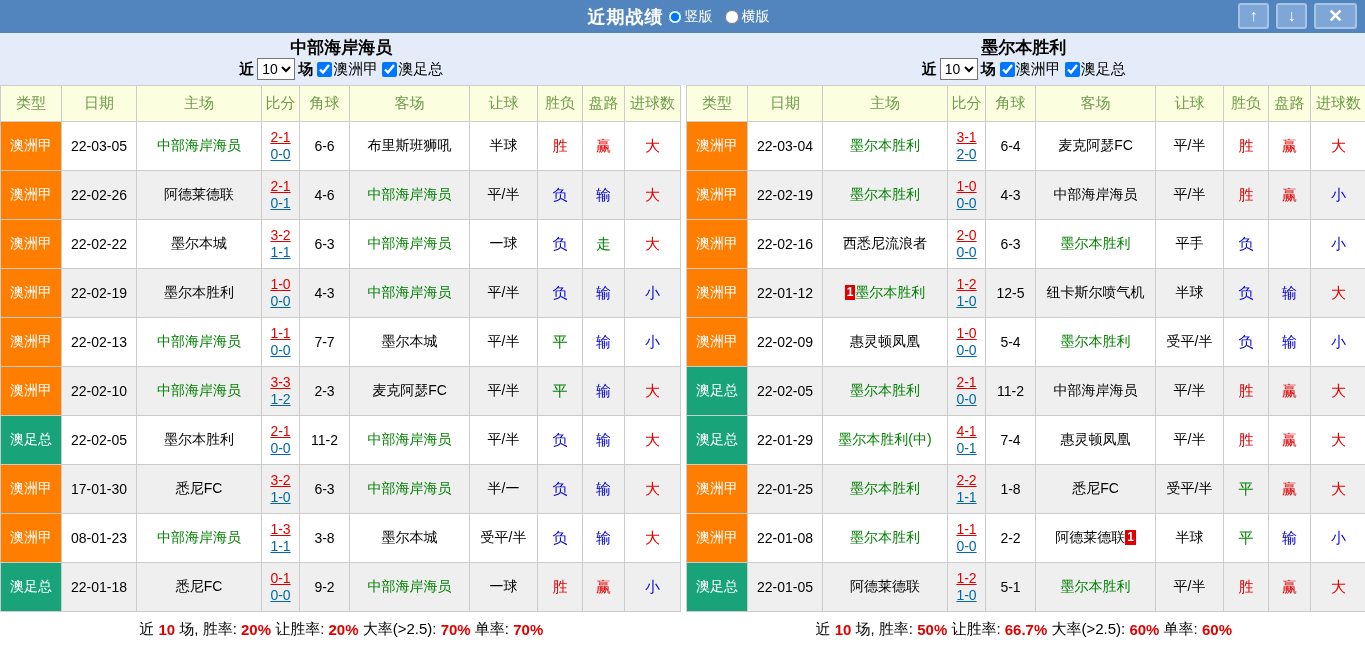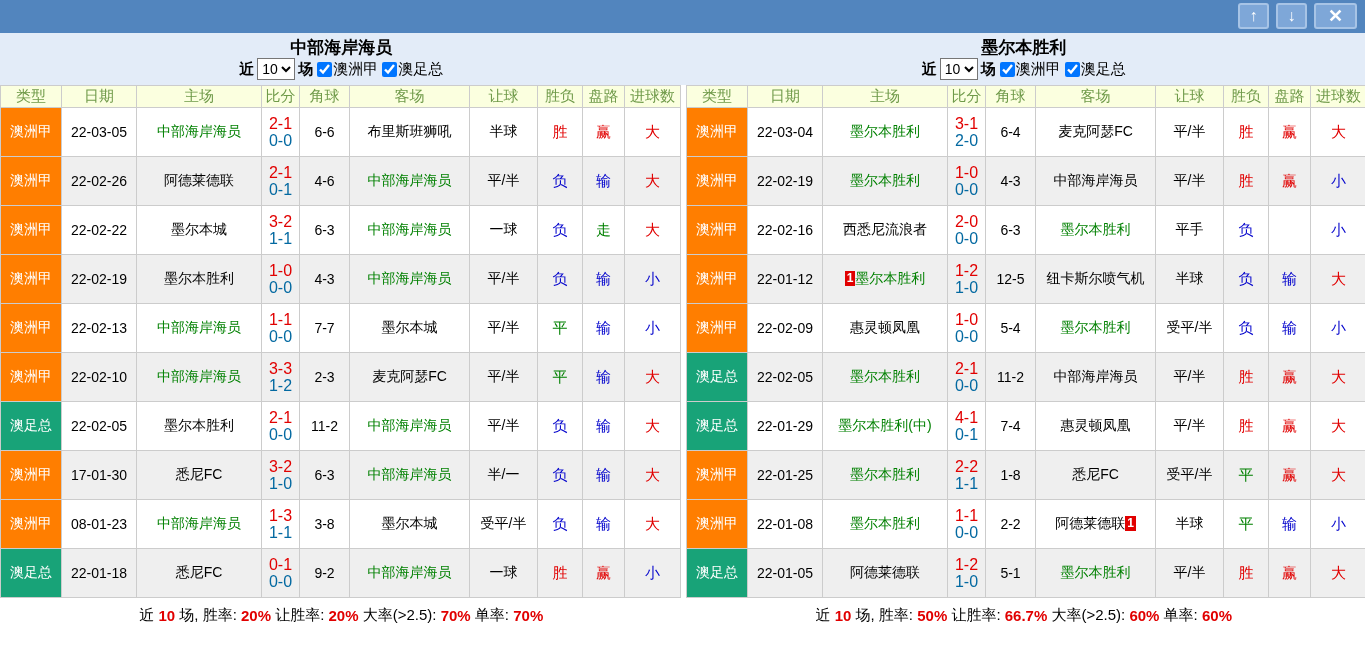--- a/index.html
+++ b/index.html
@@ -30,47 +30,58 @@
   .team-name{font-size:17px;font-weight:bold;line-height:20px;}
   .controls{display:flex;align-items:center;font-size:15px;line-height:22px;}
   .ctl-bold{font-weight:bold;}
   .controls select{margin:0 3px;height:22px;font-size:14px;background:#fff;border:1px solid #767676;}
   .check-label{display:inline-flex;align-items:center;font-size:15px;margin-left:4px;}
   .check-label input{margin:0 1px 0 0;width:15px;height:15px;}
   
   .panels{display:flex;gap:5px;background:#fff;}
   table{border-collapse:collapse;table-layout:fixed;width:680px;}
   th,td{border:1px solid var(--grid);text-align:center;padding:0;white-space:nowrap;overflow:hidden;}
-  thead th{background:var(--headerbg);color:var(--headertext);font-weight:normal;height:22px;font-size:15px;}
+  thead th{background:var(--headerbg);color:var(--headertext);font-weight:normal;height:36px;font-size:15px;}
   tbody td{height:49px;font-size:14px;background:#fff;}
   tbody tr:nth-child(even) td{background:var(--altrow);}
   td.type-cell{color:#fff;font-size:14px;}
   td.type-cell.league{background:var(--league) !important;}
   td.type-cell.cup{background:var(--cup) !important;}
   td.team-cell.self{color:var(--green);}
-  td.score-cell div{line-height:17px;font-size:16px;}
+  td.score-cell div{line-height:17px;font-size:14px;text-decoration:underline;}
   td.score-cell .ft{color:var(--red);}
   td.score-cell .ht{color:#0369a1;}
   td.mark{font-size:15px;}
   .red{color:var(--red);} .blue{color:var(--blue);} .green{color:var(--green);}
   .card-badge{display:inline-block;background:var(--red);color:#fff;font-size:12px;font-weight:bold;
     line-height:15px;padding:0 2px;vertical-align:1px;}
   
   .c0{width:61px;}.c1{width:75px;}.c2{width:125px;}.c3{width:38px;}.c4{width:50px;}
   .c5{width:120px;}.c6{width:68px;}.c7{width:45px;}.c8{width:42px;}.c9{width:56px;}
   
   .stats-row{display:flex;height:35px;}
   .stats{width:682.5px;display:flex;align-items:center;justify-content:center;font-size:15px;}
   .stats span{white-space:pre;}
   .stats .hl{color:var(--red);font-weight:bold;}
 </style>
 </head>
 <body>
 
 <div class="topbar">
+  <div class="topbar-center">
+    <span class="tb-title">近期战绩</span>
+    <label class="radio-label">
+      <input type="radio" name="layout" checked="" style="">
+      <span>竖版</span>
+    </label>
+    <label class="radio-label">
+      <input type="radio" name="layout" style="">
+      <span>横版</span>
+    </label>
+  </div>
   <div class="tb-buttons">
     <button class="tb-btn">
       <span>↑</span>
     </button>
     <button class="tb-btn">
       <span>↓</span>
     </button>
     <button class="tb-btn close">
       <span>✕</span>
     </button>

